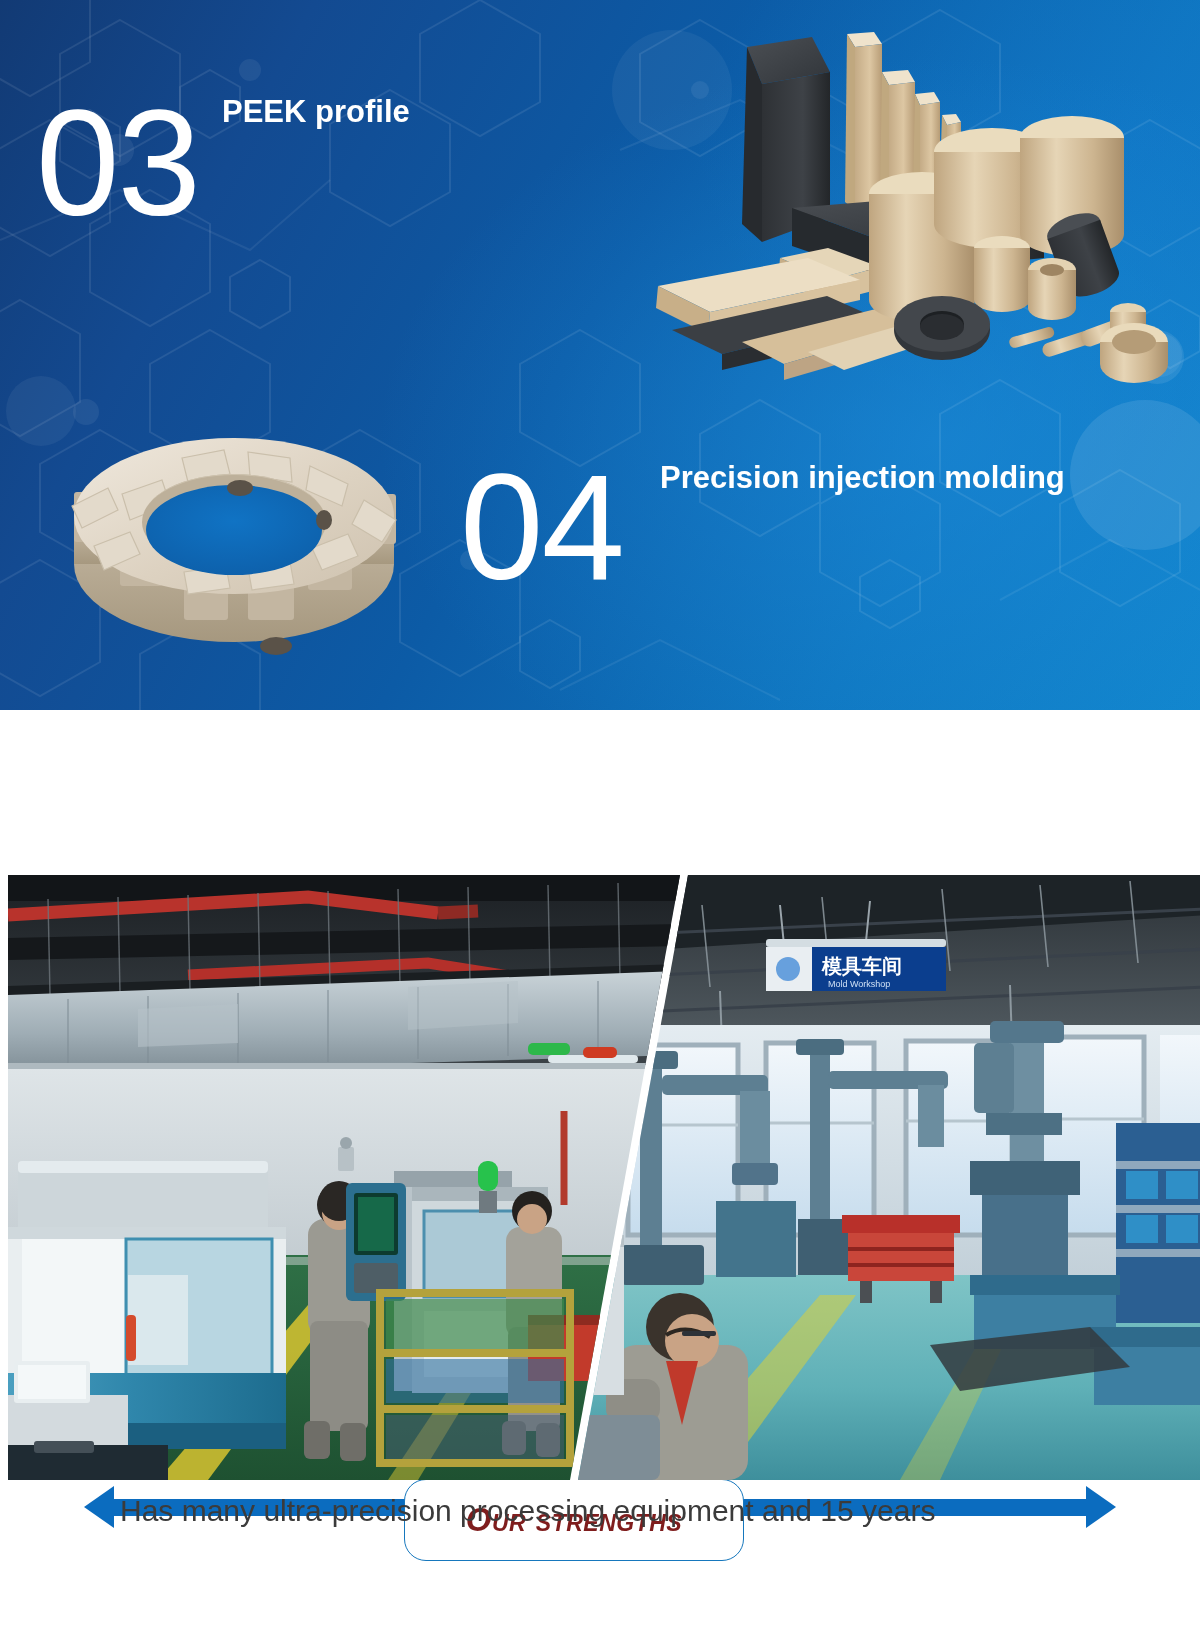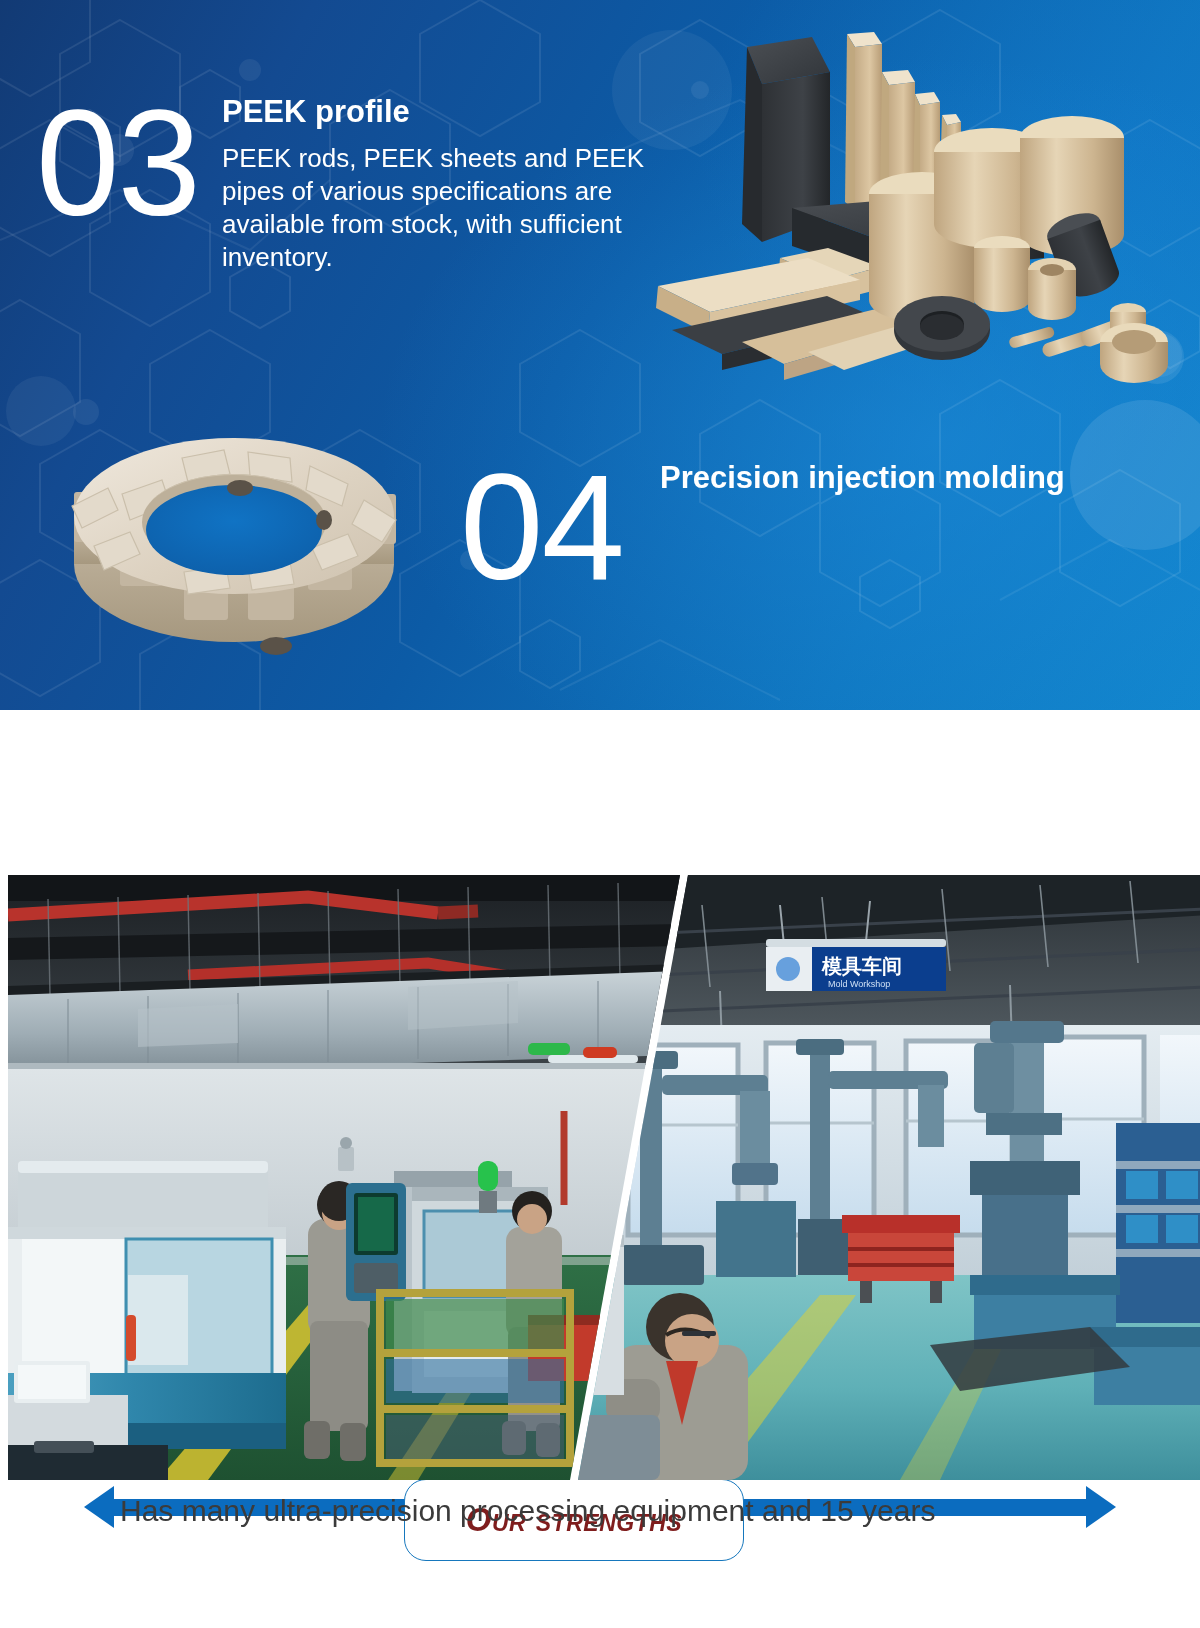--- a/index.html
+++ b/index.html
@@ -331,21 +331,20 @@
 
     <ellipse cx="206" cy="92" rx="13" ry="8" fill="#5a5248"></ellipse>
     <ellipse cx="290" cy="124" rx="8" ry="10" fill="#5a5248"></ellipse>
     <ellipse cx="242" cy="250" rx="16" ry="9" fill="#5a5248"></ellipse>
   </svg>
 
   <div class="block" id="block03">
     <div class="big-num">03</div>
     <div class="copy">
       <h3 class="blk-title">PEEK profile</h3>
-      <p class="blk-body">PEEK rods, PEEK sheets and PEEK pipes of various specifications are available from stock, with sufficient inventory.</p>
     </div>
   </div>
 
   <div class="block" id="block04">
     <div class="big-num">04</div>
     <div class="copy">
       <h3 class="blk-title">Precision injection molding</h3>
     </div>
   </div>
 </div>

